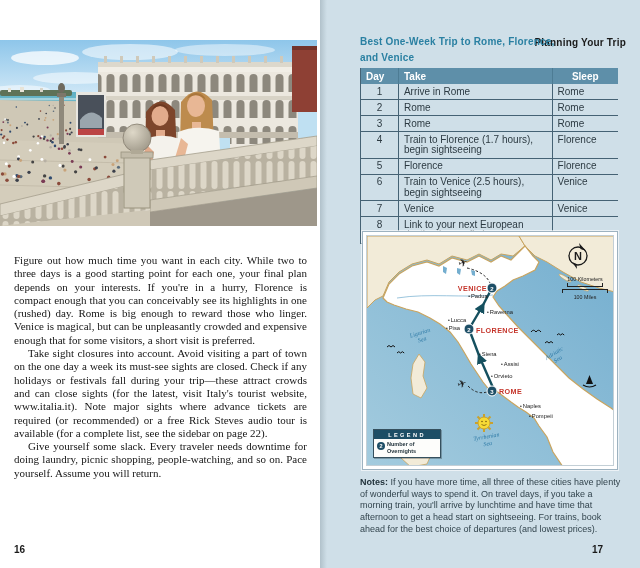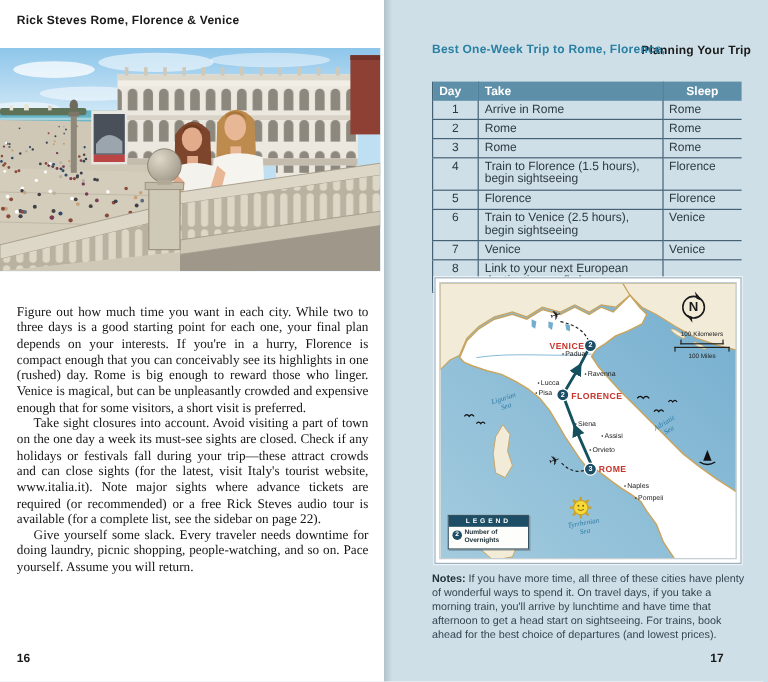--- a/index.html
+++ b/index.html
@@ -61,21 +61,20 @@
 
   .notes{position:absolute;top:477px;left:40px;width:263px;font-size:9px;line-height:11.7px;color:#33454e;}
   .notes b{color:#22333c;margin-top:20px;}
 </style>
 </head>
 <body>
 
 <div class="spread">
 
   <div class="page page-left">
-    <div class="lp-header">Rick Steves Rome, Florence &amp; Venice</div>
 
     <div class="photo">
       <svg width="317" height="186" viewBox="0 0 317 186">
         <defs>
           <linearGradient id="skyg" x1="0" y1="0" x2="0" y2="1">
             <stop offset="0" stop-color="#8ec6ea"></stop>
               <stop offset="1" stop-color="#e2f1fa"></stop>
           </linearGradient>
           <linearGradient id="seag" x1="0" y1="0" x2="0" y2="1">
             <stop offset="0" stop-color="#5fb0c4"></stop>
@@ -310,20 +309,21 @@
         <p class="indent">Take sight closures into account. Avoid visiting a part of town on the one day a week its must-see sights are closed. Check if any holidays or festivals fall during your trip—these attract crowds and can close sights (for the latest, visit Italy's tourist website, www.italia.it). Note major sights where advance tickets are required (or recommended) or a free Rick Steves audio tour is available (for a complete list, see the sidebar on page 22).</p>
         <p class="indent">Give yourself some slack. Every traveler needs downtime for doing laundry, picnic shopping, people-watching, and so on. Pace yourself. Assume you will return.</p>
       </div>
     <div class="pagenum left">16</div>
   </div>
 
   <div class="page page-right">
     <div class="rp-header">Planning Your Trip</div>
     <div class="rp-title">
       <div>Best One-Week Trip to Rome, Florence,</div>
+      <div>and Venice</div>
     </div>
 
     <table class="itin-table">
       <colgroup>
           <col style="width:38px">
           <col style="width:154px">
           <col style="width:66px">
         </colgroup>
       <thead>
         <tr>
@@ -343,21 +343,21 @@
             <td>Rome</td>
             <td>Rome</td>
           </tr>
           <tr>
             <td>3</td>
             <td>Rome</td>
             <td>Rome</td>
           </tr>
           <tr>
             <td>4</td>
-            <td>Train to Florence (1.5 hours), begin sightseeing</td>
+            <td>Train to Florence (1.7 hours), begin sightseeing</td>
             <td>Florence</td>
           </tr>
           <tr>
             <td>5</td>
             <td>Florence</td>
             <td>Florence</td>
           </tr>
           <tr>
             <td>6</td>
             <td>Train to Venice (2.5 hours), begin sightseeing</td>

